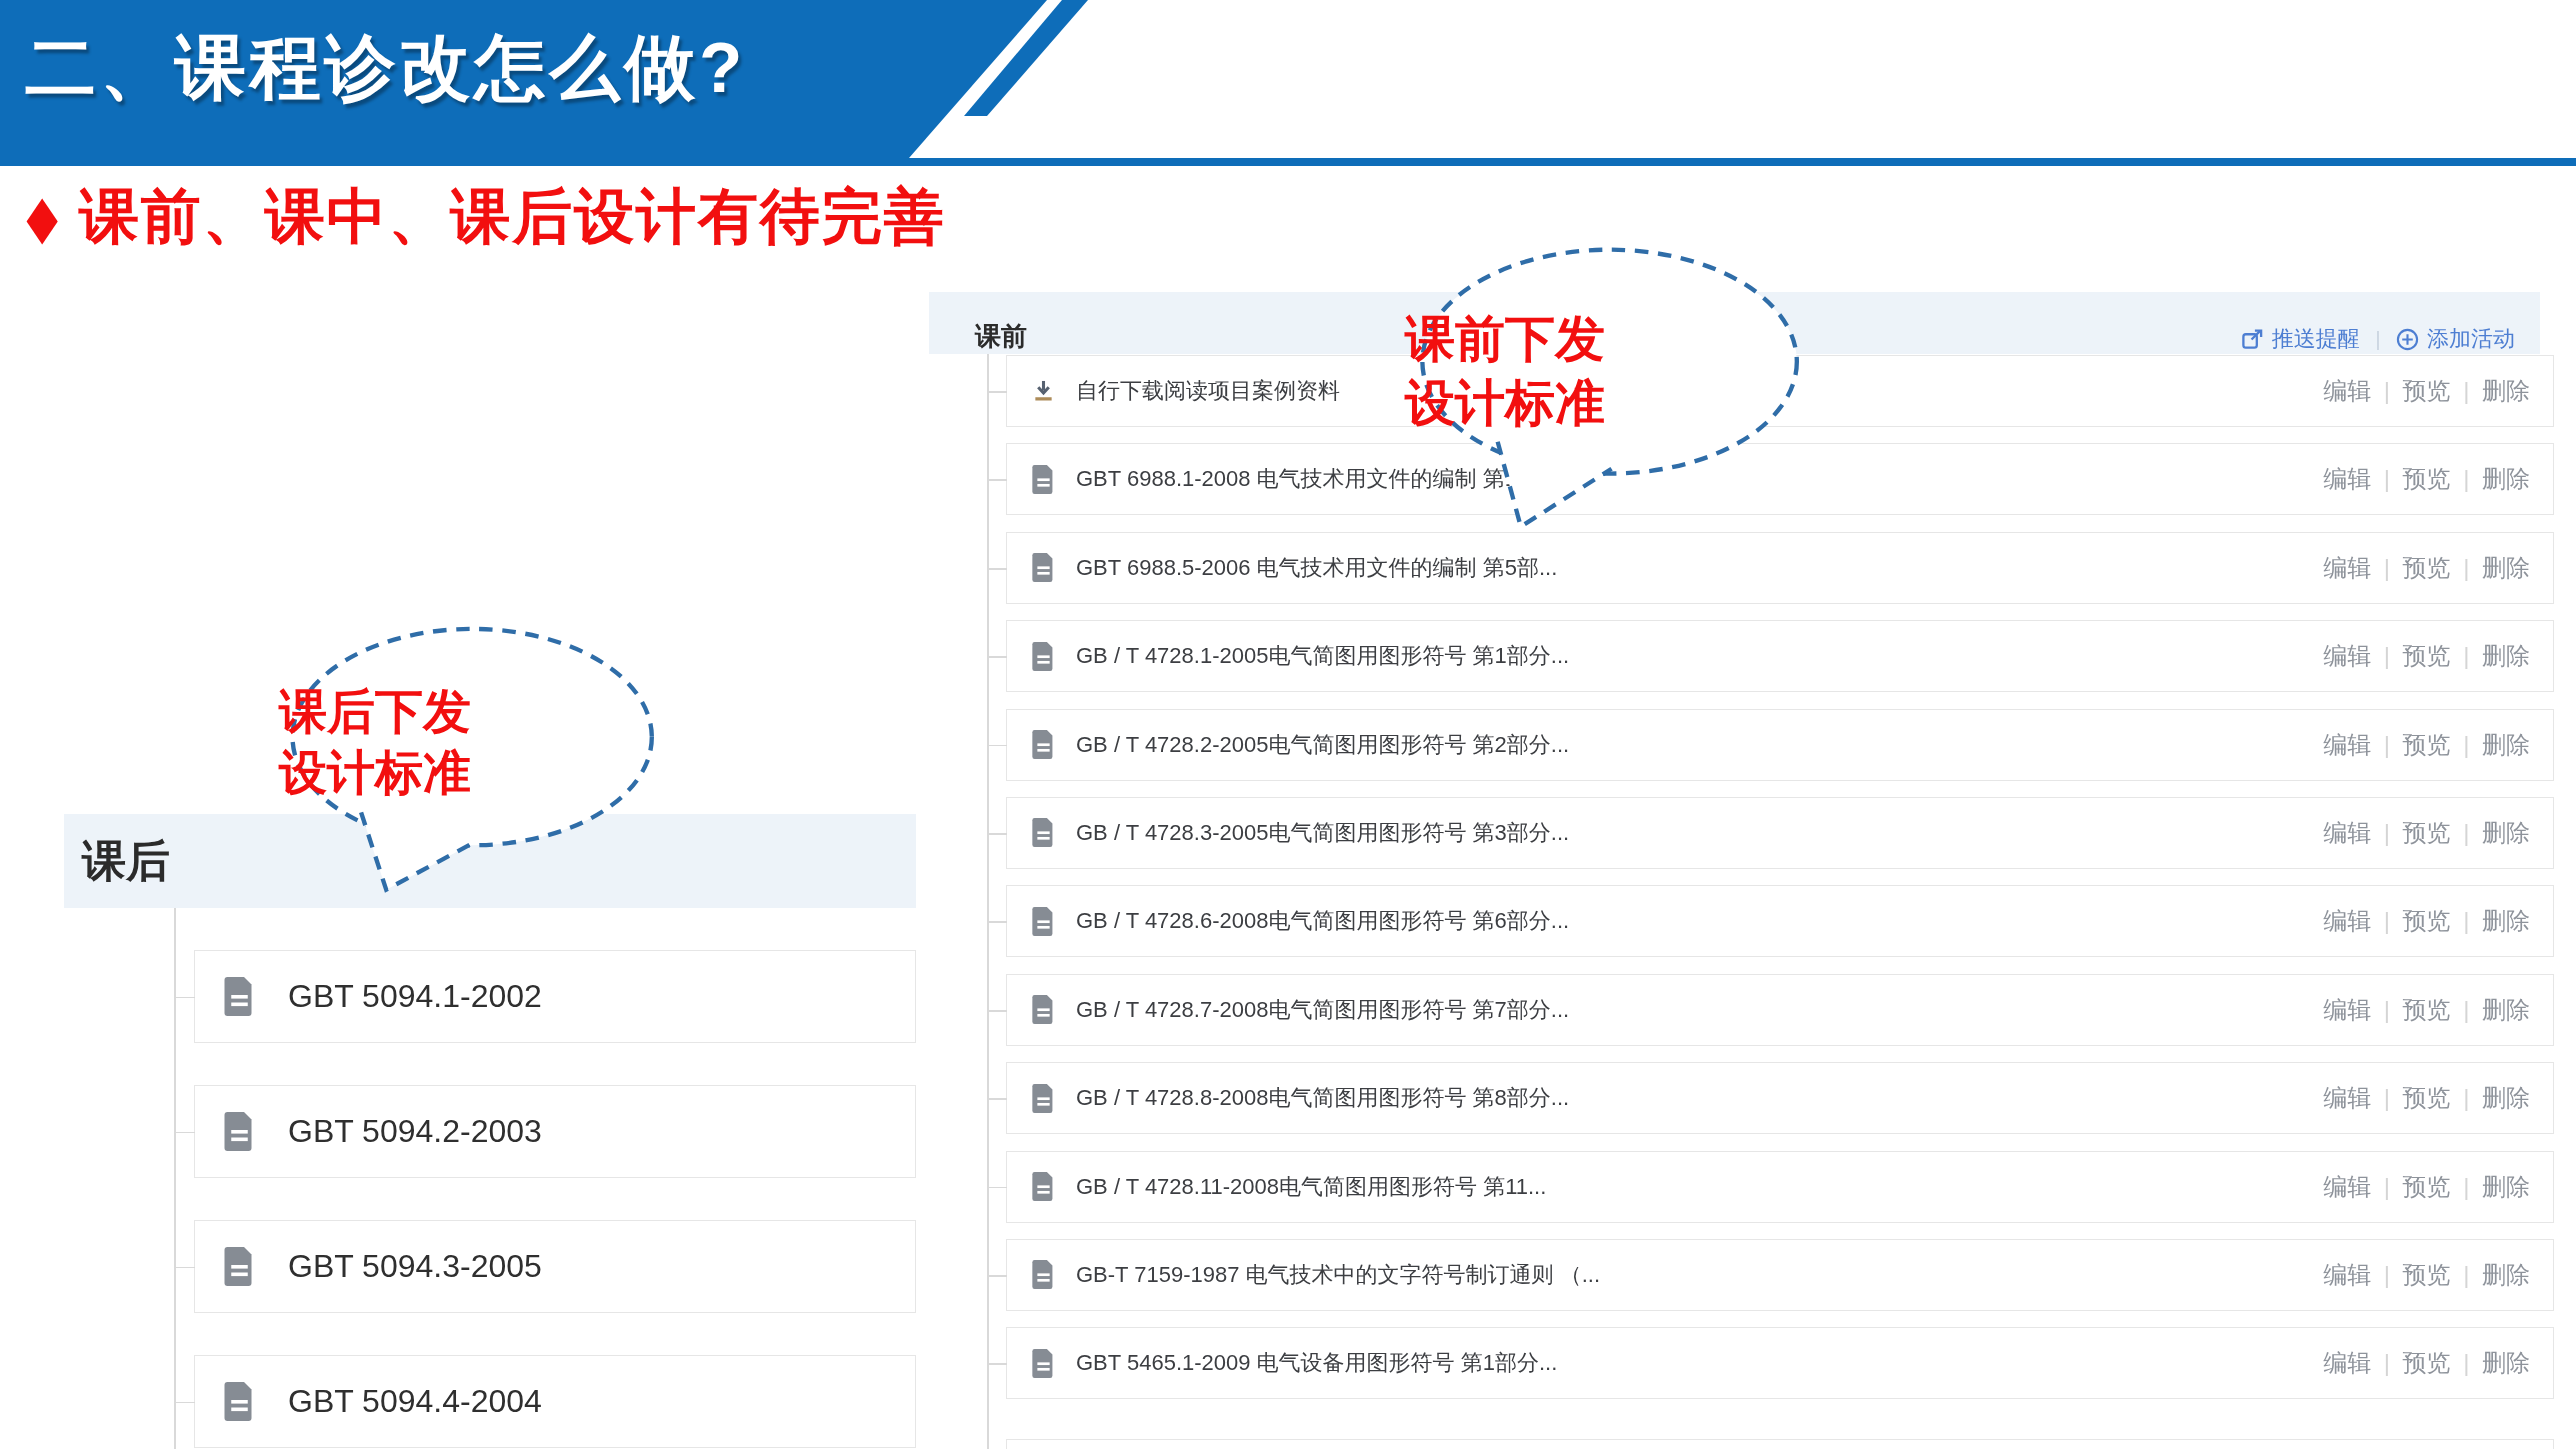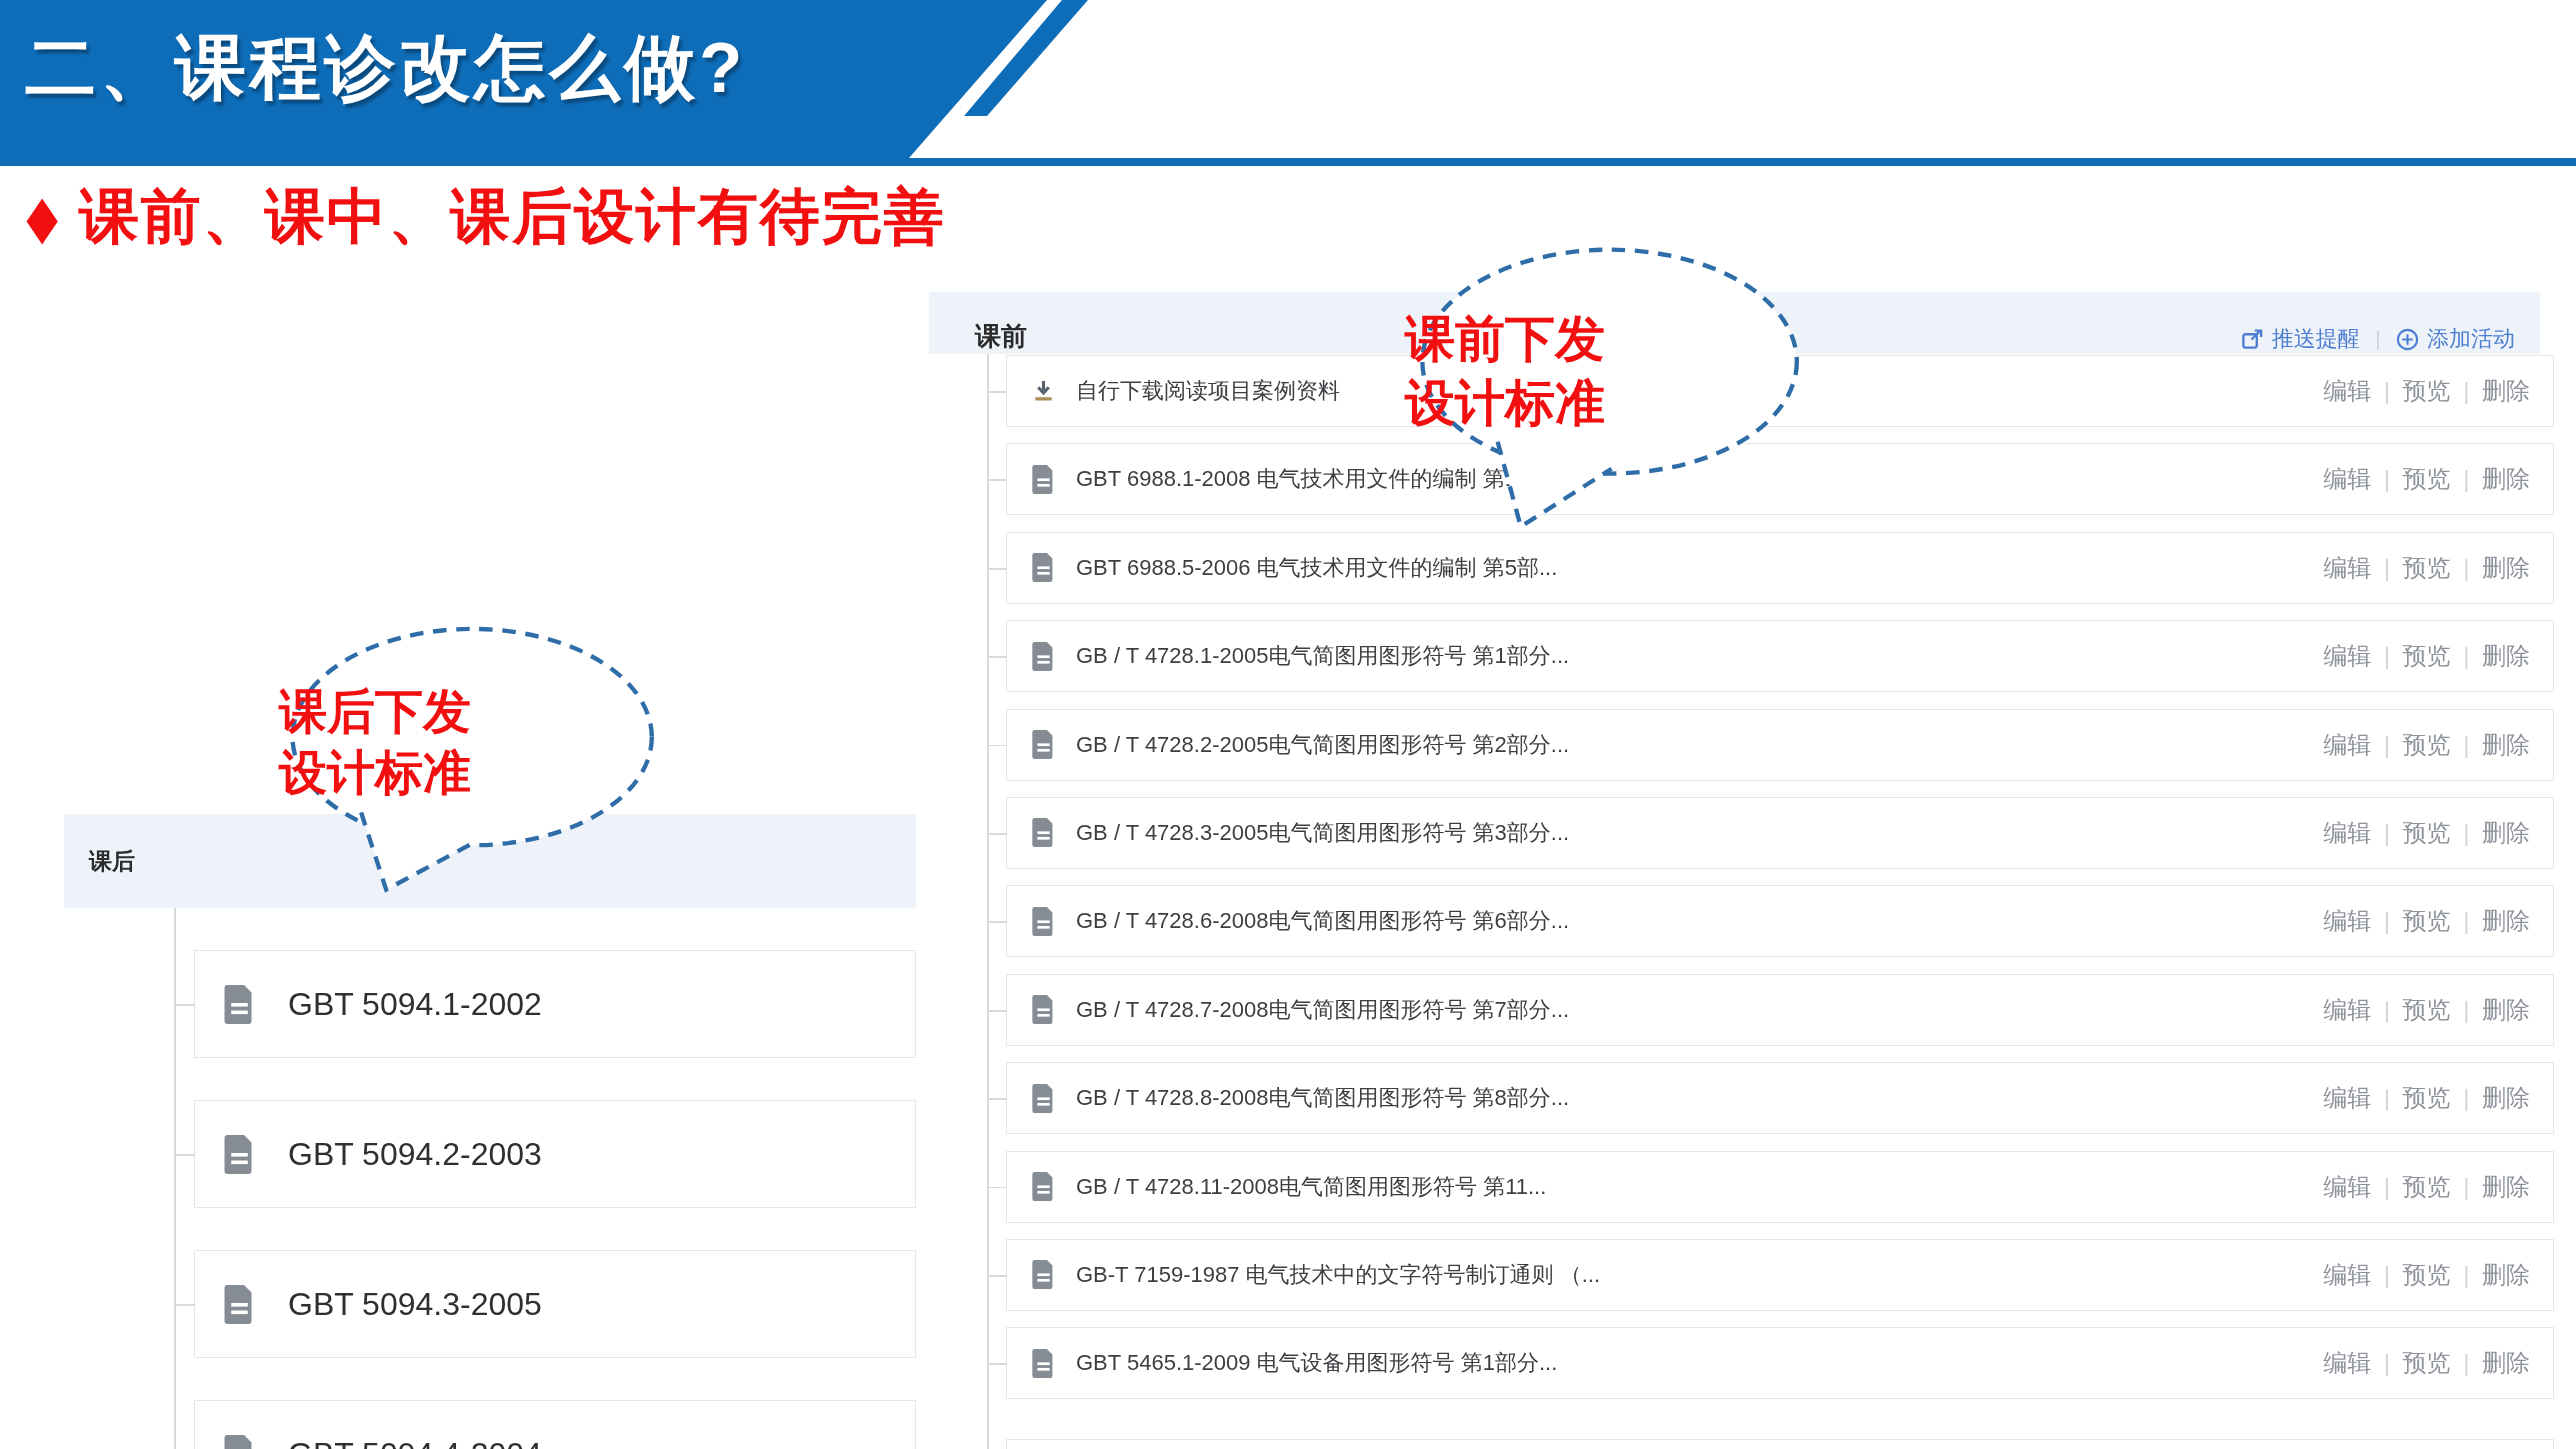--- a/index.html
+++ b/index.html
@@ -59,24 +59,24 @@
   ul.pre-rows .row-title{font-size:22px;color:#3c3e42;margin-left:21px;max-width:1111px;}
   .actions{position:absolute;right:23px;top:0;height:100%;display:flex;align-items:center;font-size:24px;color:#8e939b;}
   .actions a{cursor:pointer;}
   .actions .sep{font-style:normal;color:#d5d5d5;margin:0 12.6px;}
   .row-partial{
     position:absolute;left:1006px;top:1439px;width:1548px;height:72px;
     background:#fff;border:1px solid #e6e6e6;box-sizing:border-box;
   }
   
   .post-header{left:64px;top:814px;width:852px;height:94px;}
-  .post-header .ph-title{font-size:23px;margin-left:25px;}
+  .post-header .ph-title{font-size:44px;margin-left:18px;}
   .tree-v.post{left:174px;top:908px;height:542px;}
   ul.post-rows{left:194px;top:950px;width:722px;}
-  ul.post-rows li.row{height:108px;margin-bottom:42px;padding-left:29px;}
+  ul.post-rows li.row{height:93px;margin-bottom:42px;padding-left:29px;}
   ul.post-rows li.row::before{left:-20px;width:20px;}
   ul.post-rows .icon{width:31px;height:39px;}
   ul.post-rows .icon svg{width:31px;height:39px;}
   ul.post-rows .row-title{font-size:32px;color:#2f2f2f;margin-left:33px;}
   
   .bubble{position:absolute;z-index:6;}
   .bubble svg{position:absolute;left:0;top:0;}
   .bubble .bubble-text{
     position:absolute;left:0;width:100%;text-align:left;
     color:#f20f0f;font-weight:900;line-height:1.28;white-space:nowrap;

